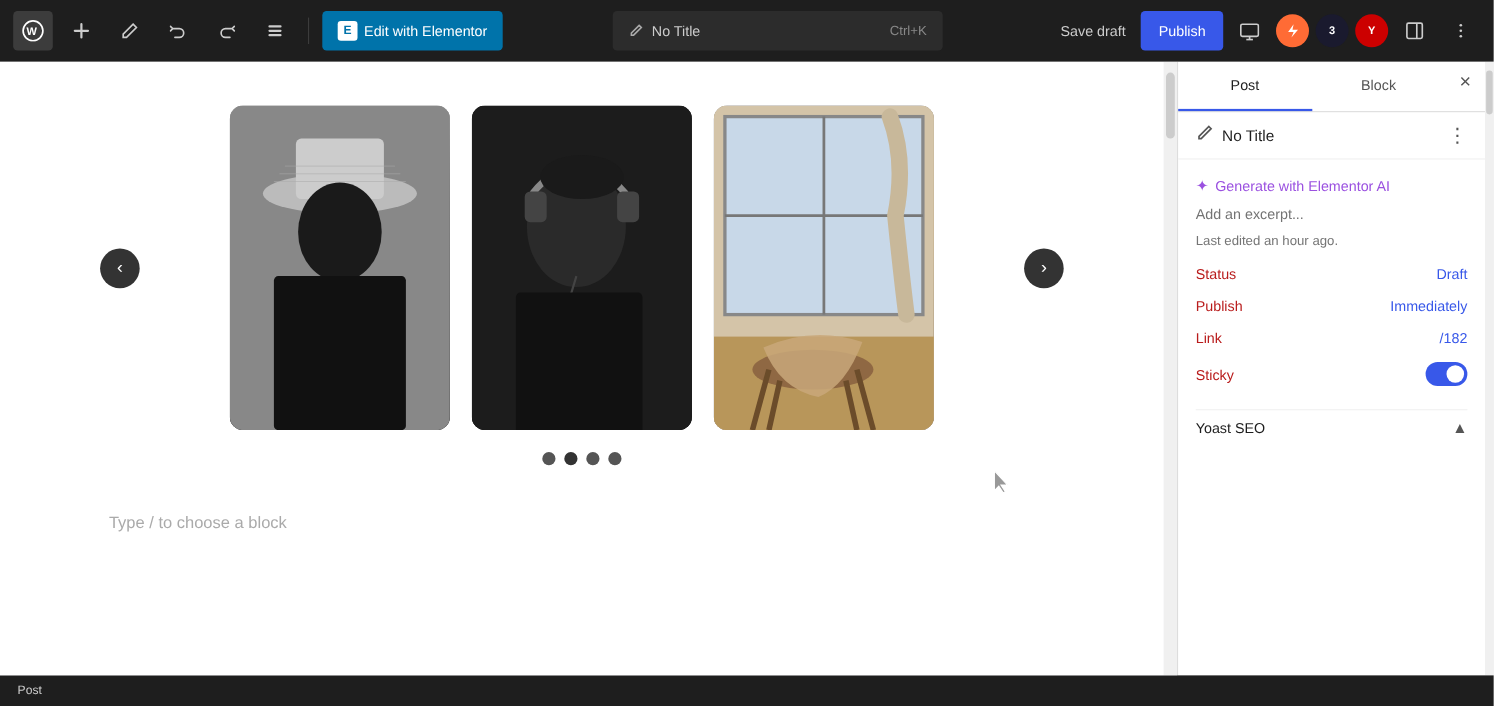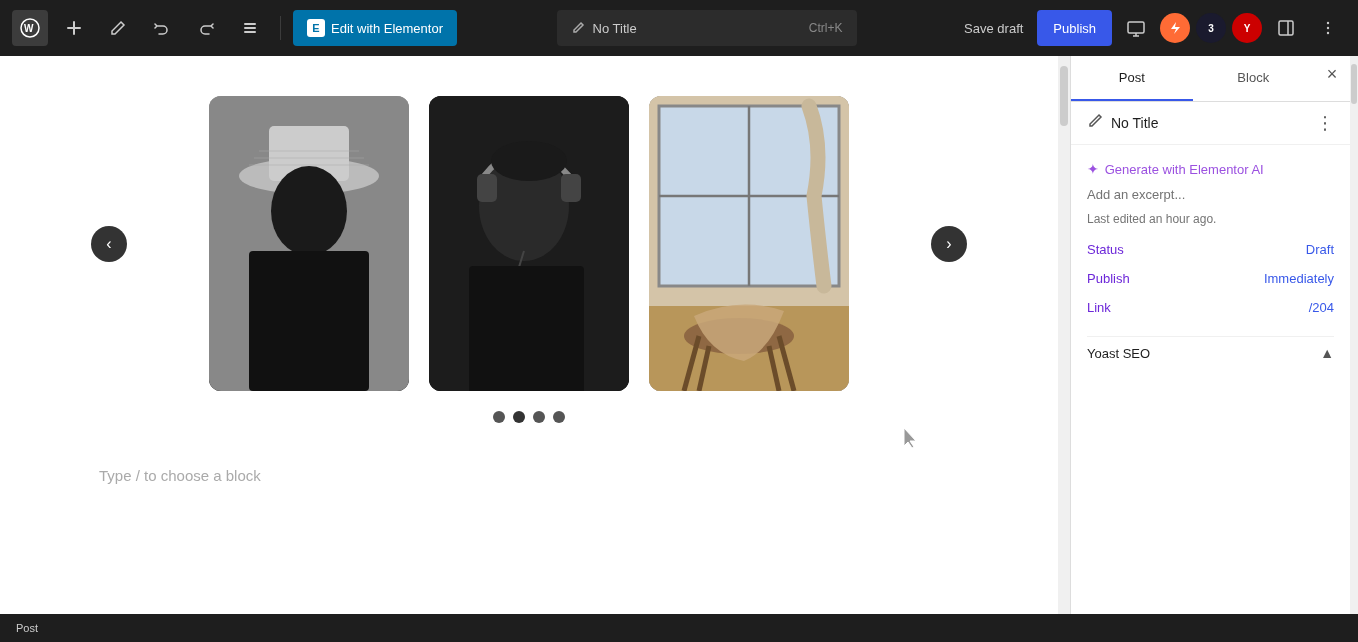--- a/index.html
+++ b/index.html
@@ -162,21 +162,21 @@
     .ai-sparkle { font-size: 14px; }
     .add-excerpt-link {
       display: block; color: #737373; font-size: 13px; cursor: pointer;
       text-decoration: none; margin-bottom: 10px;
     }
     .last-edited-text { font-size: 12px; color: #757575; margin-bottom: 16px; }
     .meta-row {
       display: flex; align-items: center; justify-content: space-between;
       margin-bottom: 14px;
     }
-    .meta-label { font-size: 13px; color: #6d28d9; }
+    .meta-label { font-size: 13px; color: #b91c1c; }
     .meta-value { font-size: 13px; color: #3858e9; cursor: pointer; }
     .sticky-toggle {
       width: 38px; height: 22px; border-radius: 11px; background: #3858e9;
       position: relative; cursor: pointer; flex-shrink: 0;
     }
     .sticky-toggle::after {
       content: ''; position: absolute; right: 3px; top: 3px;
       width: 16px; height: 16px; border-radius: 50%; background: #fff;
     }
     .sidebar-section-header {
@@ -427,26 +427,30 @@
         <span class="meta-value">Draft</span>
       </div>
       
       <div class="meta-row">
         <span class="meta-label">Publish</span>
         <span class="meta-value">Immediately</span>
       </div>
       
       <div class="meta-row">
         <span class="meta-label">Link</span>
-        <span class="meta-value">/204</span>
-      </div>
-      
-      
-      
-      
+        <span class="meta-value">/182</span>
+      </div>
+      
+      
+      
+      
+      <div class="meta-row">
+        <span class="meta-label">Sticky</span>
+        <div class="sticky-toggle"></div>
+      </div>
 
       
       <div class="sidebar-section-header">
         <span class="sidebar-section-label">Yoast SEO</span>
         <span class="chevron-icon">▲</span>
       </div>
     </div>
   </div>
 
   <div style="width:8px; background:#f0f0f0; flex-shrink:0;">

